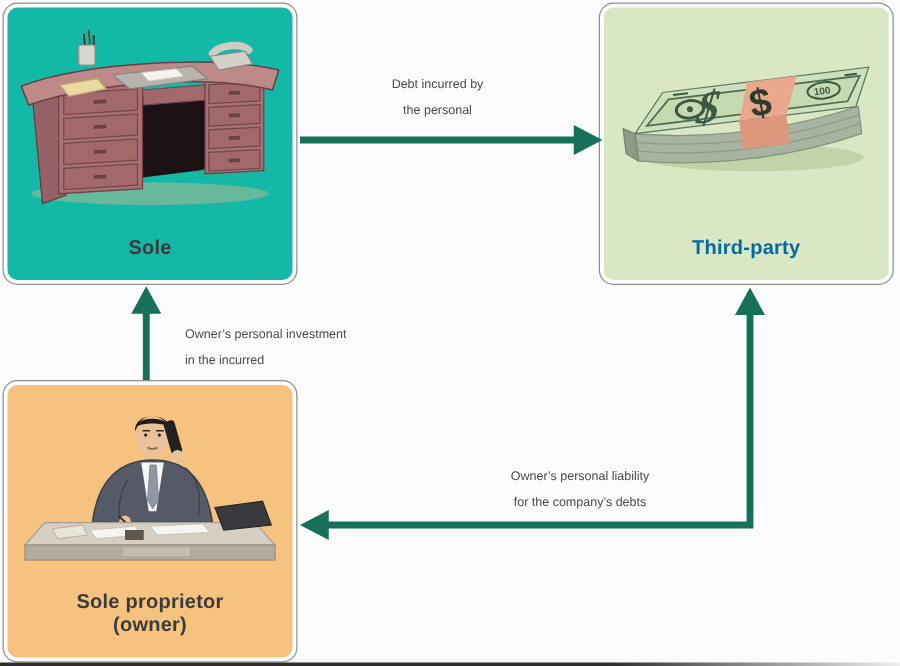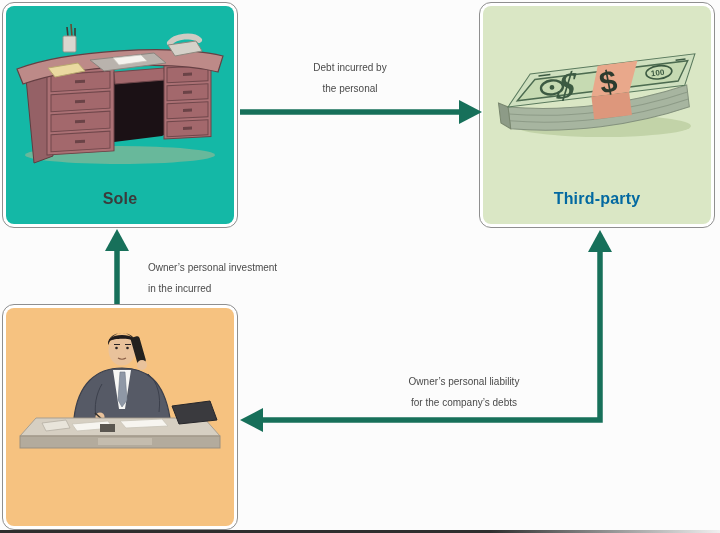--- a/index.html
+++ b/index.html
@@ -166,20 +166,24 @@
         <polygon points="8,122 208,122 192,104 24,104" fill="#d6cfc2" stroke="#a79f92" stroke-width="1"></polygon>
         <rect x="8" y="122" width="200" height="12" fill="#b3ab9d" stroke="#998f80" stroke-width="1"></rect>
         <rect x="86" y="124" width="54" height="7" fill="#c4bcae"></rect>
 
         <polygon points="160,92 198,87 205,106 167,110" fill="#3a3a3e" stroke="#26262a" stroke-width="1"></polygon>
         <polygon points="30,109 54,106 58,114 34,117" fill="#e8e4da" stroke="#b5afa3" stroke-width="0.8"></polygon>
         <polygon points="60,110 96,107 101,114 65,117" fill="#f7f5f0" stroke="#c9c4b8" stroke-width="0.8"></polygon>
         <polygon points="108,107 150,105 156,112 114,114" fill="#f7f5f0" stroke="#c9c4b8" stroke-width="0.8"></polygon>
         <rect x="88" y="110" width="15" height="8" fill="#5a5650"></rect>
       </svg>
+      <div class="box-label" style="color: rgb(59, 59, 59);">
+        <div>Sole proprietor</div>
+        <div>(owner)</div>
+      </div>
     </div>
   </div>
 
   <svg class="arrow-layer" width="720" height="533" viewBox="0 0 720 533">
 
     <g>
       <line x1="240" y1="112" x2="462" y2="112" stroke-width="5.5" stroke="#17705a"></line>
       <polygon points="459,100 482,112 459,124" fill="#17705a"></polygon>
     </g>
 

